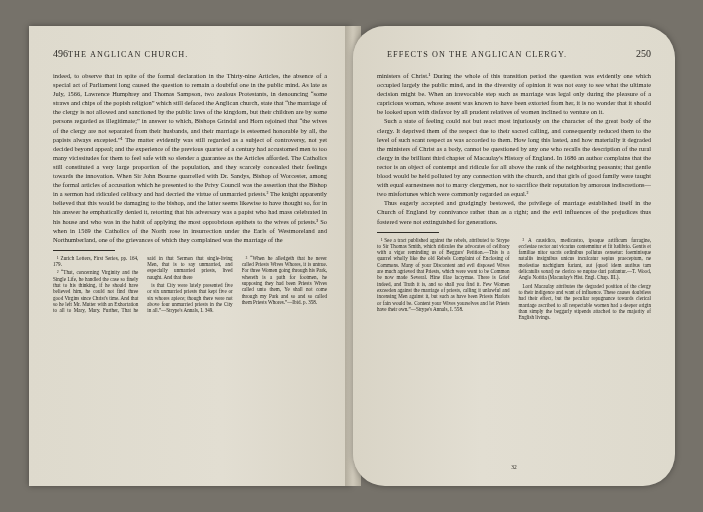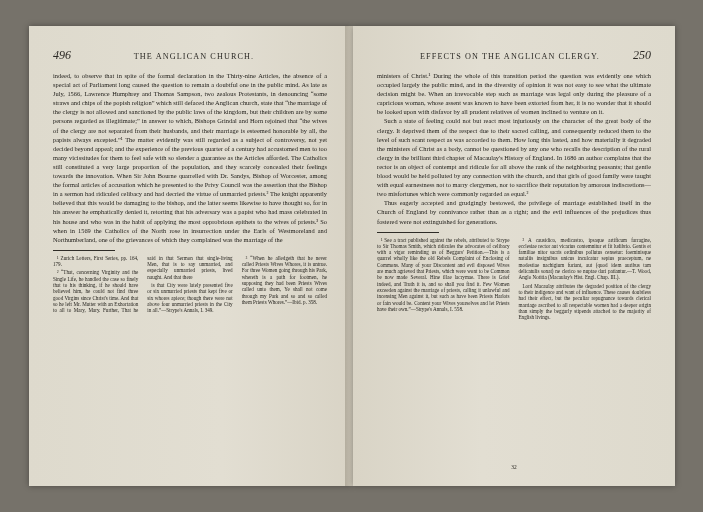--- a/index.html
+++ b/index.html
@@ -28,20 +28,21 @@
     background: #ded9cc;
     box-shadow: 0 0 6px rgba(0,0,0,0.35);
   }
   .page-left {
     left: 29px;
     background: linear-gradient(to left, #d9d4c6 0%, #e2ded2 40%, #dedacd 100%);
   }
   .page-right {
     left: 353px;
     background: linear-gradient(to right, #d9d4c6 0%, #e2ded2 40%, #dedacd 100%);
+    border-radius: 32px;
   }
   .gutter {
     position: absolute;
     left: 345px; top: 26px;
     width: 16px; height: 460px;
     background: linear-gradient(to right, #b3ad9e 0%, #cdc7b8 45%, #cdc7b8 55%, #b3ad9e 100%);
   }
   .inner {
     position: absolute;
     left: 24px;
@@ -51,27 +52,25 @@
   }
   .runhead {
     display: flex;
     align-items: baseline;
     font-size: 8.2px;
     letter-spacing: 0.6px;
     color: #2c2a26;
     height: 14px;
   }
   .runhead .folio {
-    font-size: 12px;
+    font-size: 10px;
     letter-spacing: 0;
-    font-style: italic;
   }
   .runhead .title {
     flex: 1;
-    text-align: center;
     font-variant: small-caps;
     letter-spacing: 1.1px;
   }
   .runhead.left .title { padding-right: 10px; }
   .runhead.right .title { padding-left: 10px; }
 
   .body-text {
     margin-top: 9px;
     font-size: 6.4px;
     line-height: 9.1px;

